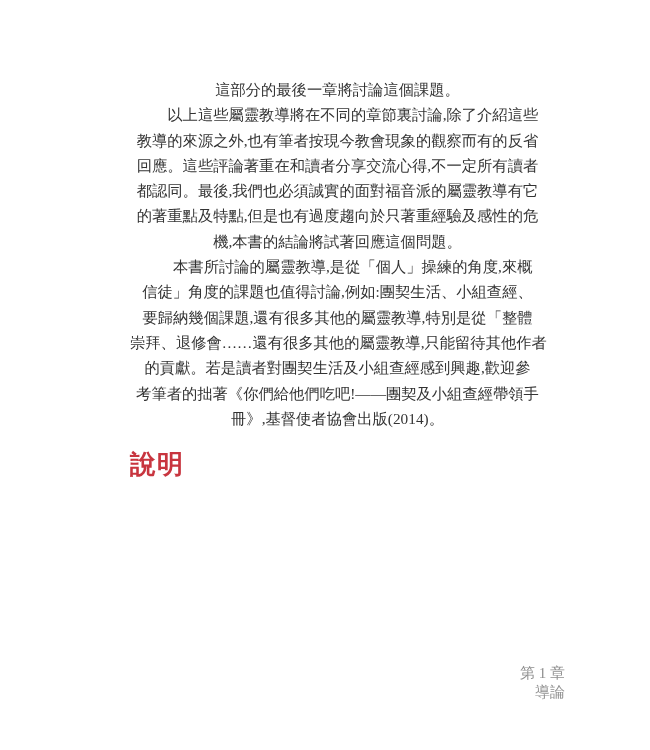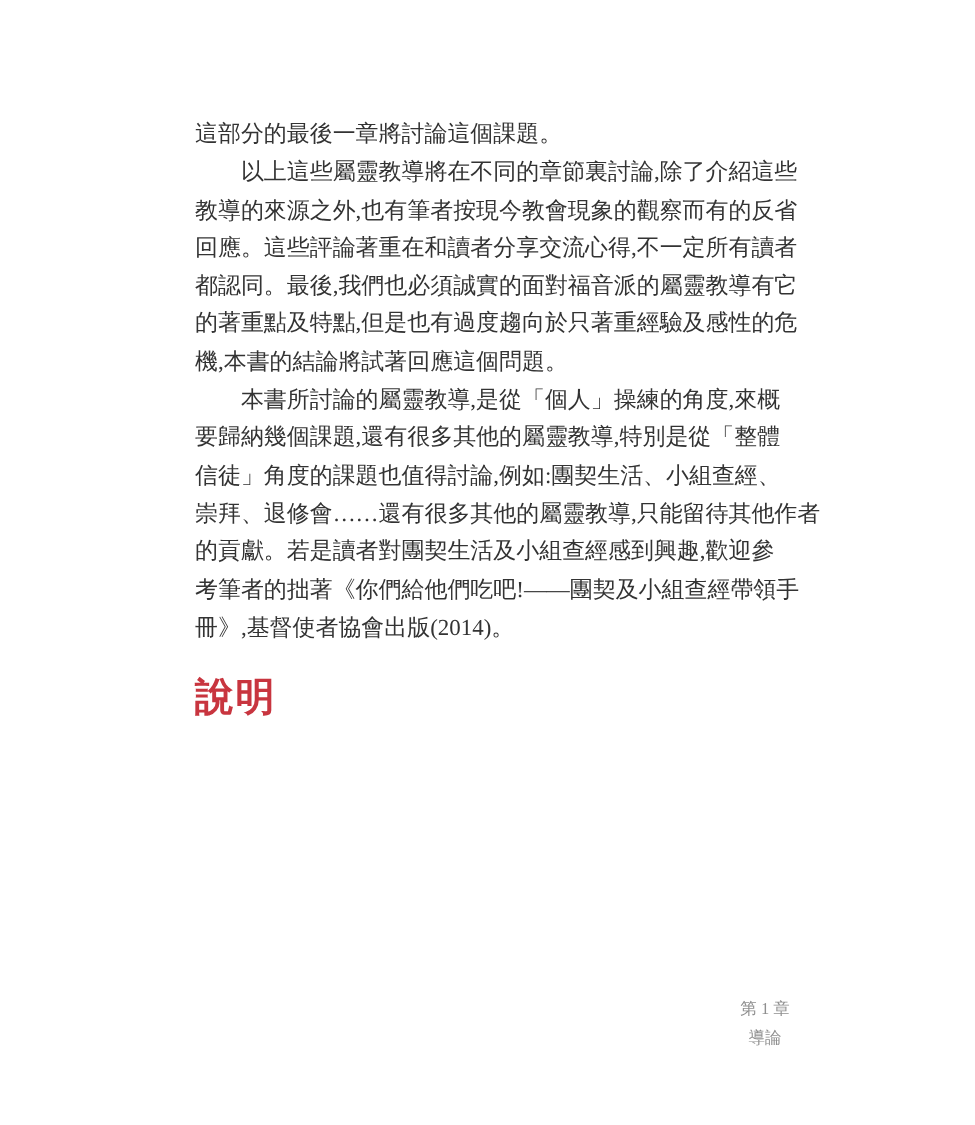--- a/index.html
+++ b/index.html
@@ -12,20 +12,21 @@
     width: 650px;
     height: 750px;
     background: #ffffff;
     overflow: hidden;
     font-family: "Liberation Serif", "DejaVu Serif", serif;
   }
   .text-block {
     position: absolute;
     left: 130px;
     width: 415px;
+    text-align: center;
   }
   .block-intro { top: 77px; }
   .block-notes { top: 498px; }
   .line {
     font-size: 15.3px;
     line-height: 25.3px;
     color: #333333;
     white-space: nowrap;
     letter-spacing: 0;
   }
@@ -38,43 +39,43 @@
     line-height: 28px;
     font-weight: bold;
     color: #c8353f;
     letter-spacing: 1px;
   }
   .footer {
     position: absolute;
     left: 455px;
     top: 664px;
     width: 110px;
-    text-align: center;
+    text-align: right;
     color: #8f8f8f;
-    font-size: 11px;
+    font-size: 15px;
     line-height: 19px;
   }
   .footer div { white-space: nowrap; }
 </style>
 </head>
 <body>
 
 <div class="page">
 
   <div class="text-block block-intro">
     <div class="line">這部分的最後一章將討論這個課題。</div>
     <div class="line indent">以上這些屬靈教導將在不同的章節裏討論,除了介紹這些</div>
     <div class="line">教導的來源之外,也有筆者按現今教會現象的觀察而有的反省</div>
     <div class="line">回應。這些評論著重在和讀者分享交流心得,不一定所有讀者</div>
     <div class="line">都認同。最後,我們也必須誠實的面對福音派的屬靈教導有它</div>
     <div class="line">的著重點及特點,但是也有過度趨向於只著重經驗及感性的危</div>
     <div class="line">機,本書的結論將試著回應這個問題。</div>
     <div class="line indent">本書所討論的屬靈教導,是從「個人」操練的角度,來概</div>
+    <div class="line">信徒」角度的課題也值得討論,例如:團契生活、小組查經、</div>
     <div class="line">要歸納幾個課題,還有很多其他的屬靈教導,特別是從「整體</div>
-    <div class="line">信徒」角度的課題也值得討論,例如:團契生活、小組查經、</div>
     <div class="line">崇拜、退修會……還有很多其他的屬靈教導,只能留待其他作者</div>
     <div class="line">的貢獻。若是讀者對團契生活及小組查經感到興趣,歡迎參</div>
     <div class="line">考筆者的拙著《你們給他們吃吧!——團契及小組查經帶領手</div>
     <div class="line">冊》,基督使者協會出版(2014)。</div>
   </div>
 
   <div class="section-heading">說明</div>
 
 
   <div class="footer">

